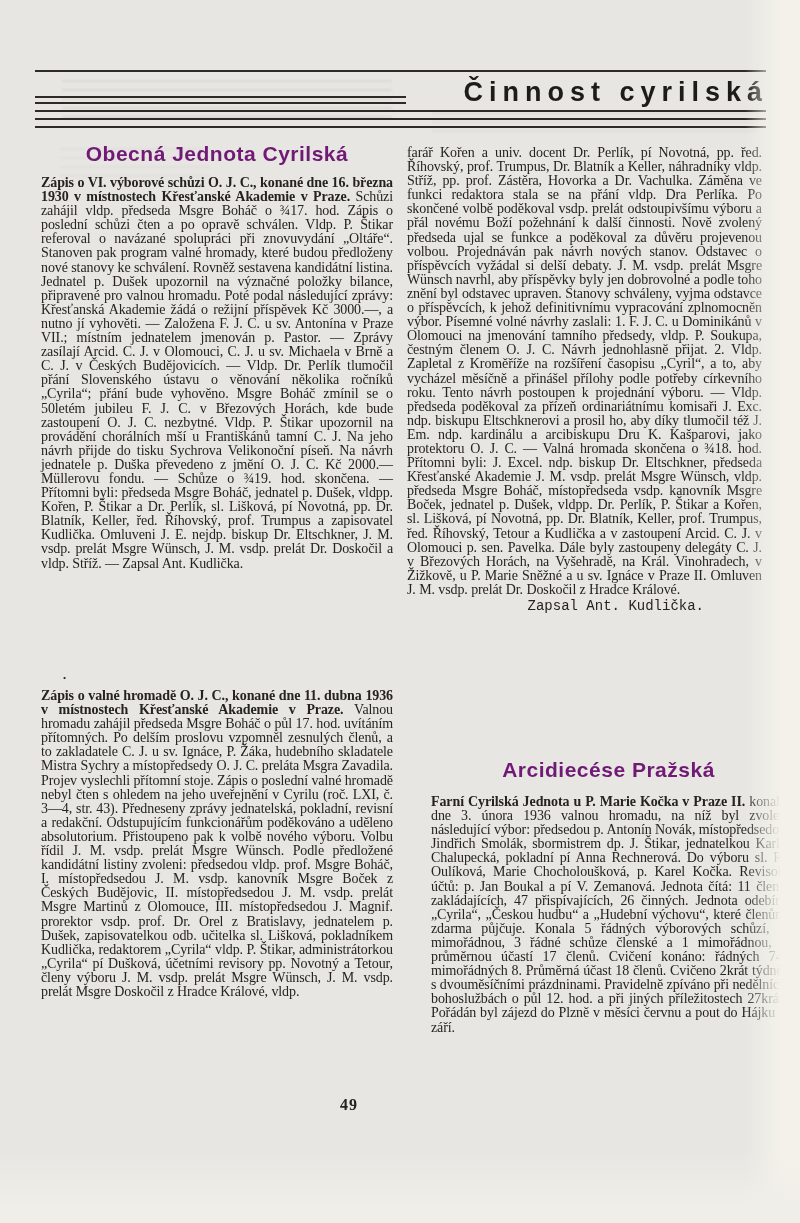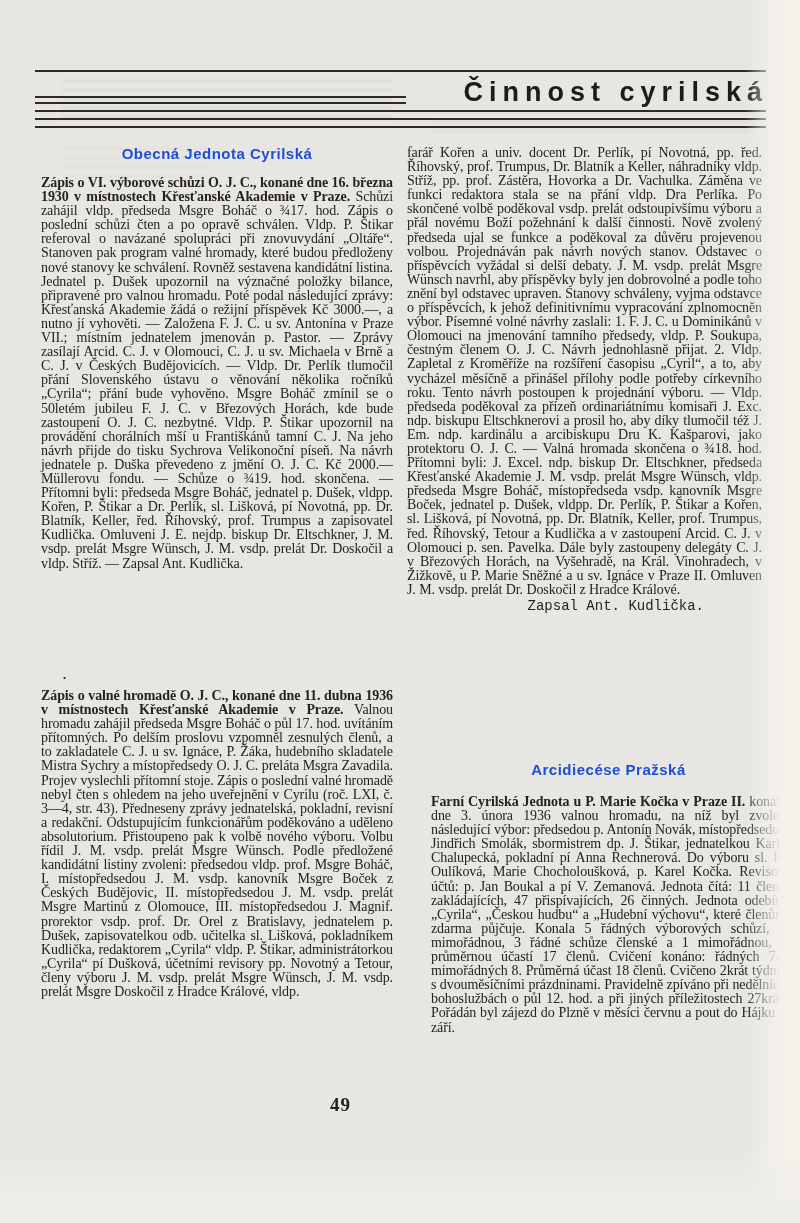--- a/index.html
+++ b/index.html
@@ -46,40 +46,40 @@
   }
 
   .col-block{position:absolute;}
   #left-block1{left:41px;top:141px;width:352px;}
   #left-block2{left:41px;top:674px;width:352px;}
   #right-block1{left:407px;top:146px;width:355px;}
   #right-block2{left:431px;top:757px;width:355px;}
 
   .col-heading{
     font-family:"Liberation Sans",sans-serif;font-weight:700;
-    font-size:15px;line-height:25px;letter-spacing:.5px;text-align:center;
-    margin:0 0 10px 0;color:#1d4ed8;
+    font-size:21px;line-height:25px;letter-spacing:.5px;text-align:center;
+    margin:0 0 10px 0;color:#701a75;
   }
   #right-block2 .col-heading{margin:0 0 13px 0;}
 
   .body-text{
     font-size:14px;line-height:14.1px;letter-spacing:-.1px;
     text-align:justify;margin:0;hyphens:auto;
   }
   .body-text strong{font-weight:700;}
   .signature{
     font-size:14px;line-height:14.1px;text-align:right;
     padding-right:58px;margin:2px 0 0 0;font-weight:400;font-family:Liberation Mono, monospace;
   }
   .marker{
     font-size:9px;line-height:9px;padding-left:22px;margin:0 0 6px 0;color:#201e1a;
   }
   .page-number{
-    position:absolute;left:330px;top:1096px;width:40px;
-    font-size:19px;line-height:18px;font-weight:700;letter-spacing:1px;text-align:left;
+    position:absolute;left:340px;top:1096px;width:40px;
+    font-size:16px;line-height:18px;font-weight:700;letter-spacing:1px;text-align:left;
   }
 </style>
 </head>
 <body>
 
 <div class="page">
 
   <div class="ghost" id="ghost-header"></div>
   <div class="ghost" id="ghost-header2"></div>
   <div class="ghost" id="ghost-left-top"></div>

